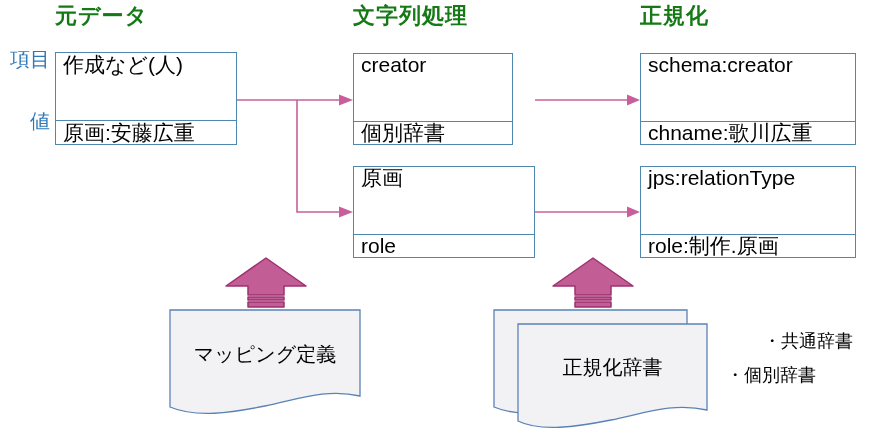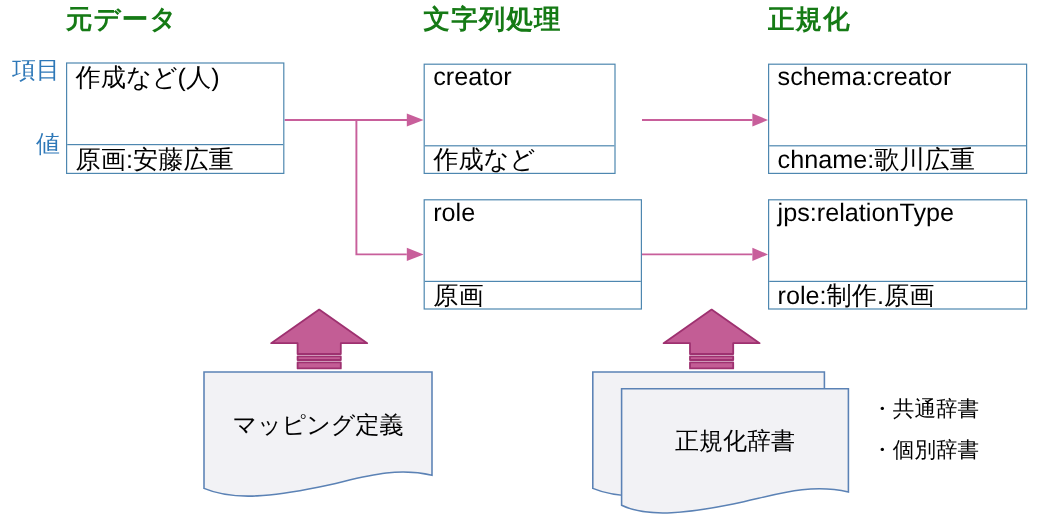--- a/index.html
+++ b/index.html
@@ -83,37 +83,37 @@
   <div class="row-label" style="top:45px;">項目</div>
   <div class="row-label" style="top:107px;">値</div>
 
   <div class="dbox" style="left:55px;top:52px;width:182px;height:93px;">
     <div class="cell">作成など(人)</div>
     <div class="cell">原画:安藤広重</div>
   </div>
 
   <div class="dbox" style="left:353px;top:53px;width:160px;height:92px;">
     <div class="cell">creator</div>
-    <div class="cell">作成など</div>
+    <div class="cell">個別辞書</div>
   </div>
 
   <div class="dbox" style="left:353px;top:166px;width:182px;height:92px;">
+    <div class="cell">原画</div>
     <div class="cell">role</div>
-    <div class="cell">原画</div>
   </div>
 
   <div class="dbox" style="left:640px;top:53px;width:216px;height:92px;">
     <div class="cell">schema:creator</div>
     <div class="cell">chname:歌川広重</div>
   </div>
 
   <div class="dbox" style="left:640px;top:166px;width:216px;height:92px;">
     <div class="cell">jps:relationType</div>
     <div class="cell">role:制作.原画</div>
   </div>
 
   <div class="doc-label" style="left:170px;top:341px;width:190px;">マッピング定義</div>
   <div class="doc-label" style="left:518px;top:354px;width:189px;">正規化辞書</div>
 
-  <div class="note-line" style="top:324px;">・共通辞書</div>
+  <div class="note-line" style="top:324px;margin-left:37px;">・共通辞書</div>
   <div class="note-line" style="top:358px;text-align:right;">・個別辞書</div>
 
 </div>
 
 </body></html>

